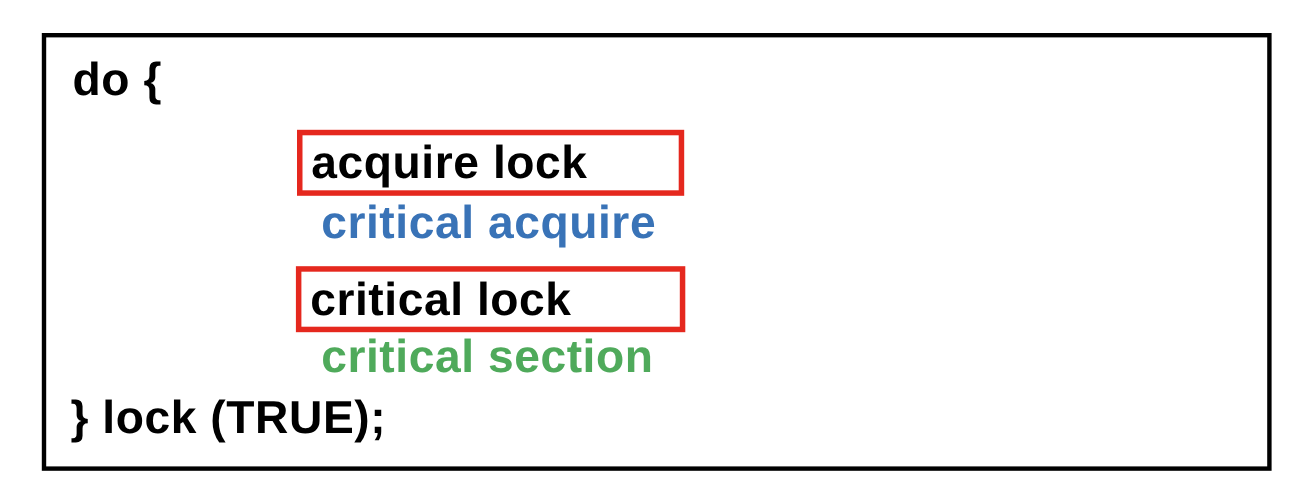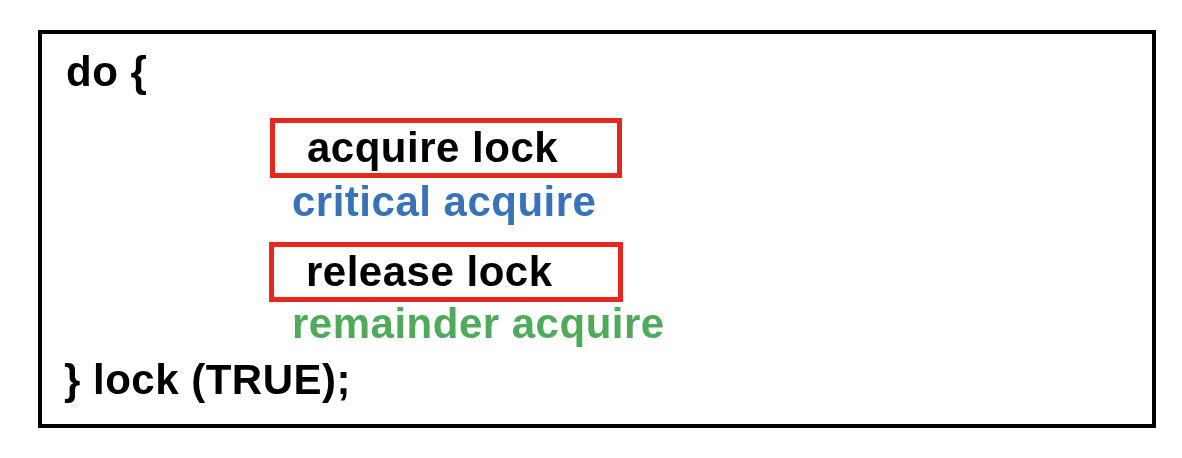--- a/index.html
+++ b/index.html
@@ -40,21 +40,21 @@
   .line-blue { left: 250px; top: 144px; color: var(--blue, #3973B7); }
   .line-green{ left: 250px; top: 266px; color: var(--green, #4FAA5B); }
   .line-while{ left: 22px;  top: 322px; }
   .red-box {
     position: absolute;
     border: 5px solid var(--red, #E5281E);
     box-sizing: border-box;
     background: #ffffff;
     display: flex;
     align-items: center;
-    padding-left: 32px;
+    padding-left: 8px;
   }
   .red-box span {
     font-size: 42px;
     font-weight: 700;
     letter-spacing: 0.5px;
     color: var(--black, #000000);
     white-space: nowrap;
   }
   .red-box.acquire { left: 228px; top: 84px;  width: 352px; height: 60px; }
   .red-box.release { left: 227px; top: 208px; width: 354px; height: 60px; }
@@ -67,21 +67,21 @@
 
     <div class="line line-do">do {</div>
 
     <div class="red-box acquire">
       <span>acquire lock</span>
     </div>
 
     <div class="line line-blue">critical acquire</div>
 
     <div class="red-box release">
-      <span>release lock</span>
+      <span>critical lock</span>
     </div>
 
-    <div class="line line-green">remainder acquire</div>
+    <div class="line line-green">critical section</div>
 
     <div class="line line-while">} lock (TRUE);</div>
 
   </div>
 </div>
 
 </body></html>

